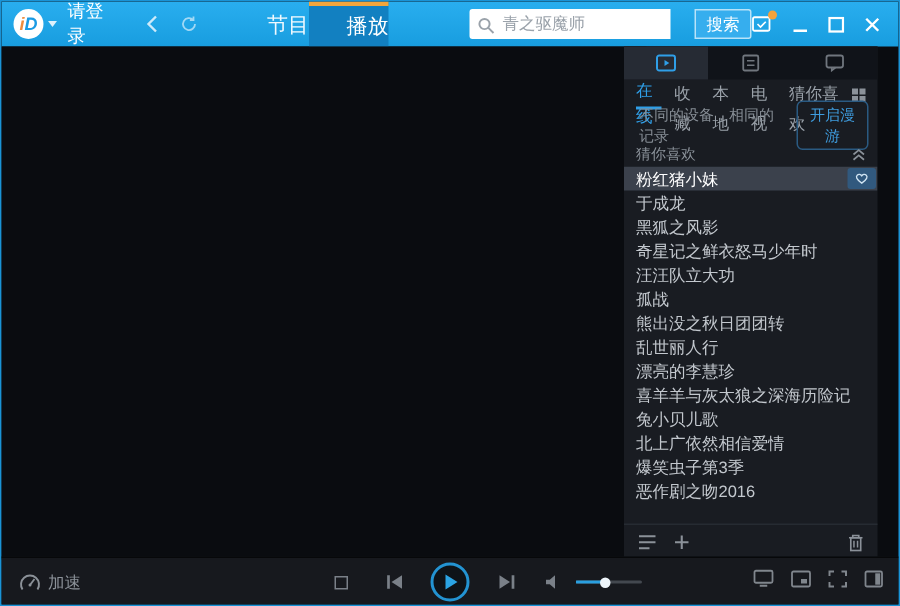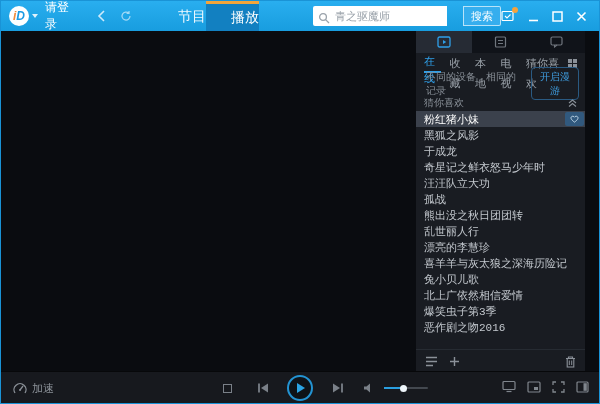--- a/index.html
+++ b/index.html
@@ -55,21 +55,21 @@
   .grid-ic i { width:4px; height:4px; background:#8b9199; }
   .notice { height:21px; display:flex; align-items:center; padding:0 6px 0 10px;gap:12px; }
   .notice-text { font-size:10px; color:#868d95; }
   .roam-btn { margin-left:auto; font-size:10px; color:#3f9ddf; border:1px solid #2a5a82;
     background:transparent; padding:1.5px 6px; border-radius:4px; cursor:pointer; }
   .sect-head { height:17px; display:flex; align-items:center; padding:0 8px; }
   .sect-title { font-size:10px; color:#8a9199; }
   .collapse { margin-left:auto; color:#8a9199; display:flex; cursor:pointer; }
   .list { flex:1; overflow:hidden; list-style:none; }
   .list li { height:16px; display:flex; align-items:center; padding-left:8px; font-size:11px;
-    color:#c3c8ce; white-space:nowrap; overflow:hidden; cursor:pointer;font-family:Liberation Mono, monospace; }
+    color:#c3c8ce; white-space:nowrap; overflow:hidden; cursor:pointer; }
   .list li.selected { background:#3b414c; color:#fff; }
   .heart-btn { margin-left:auto; margin-right:1px; width:19px; height:14px; background:#31597e;
     border-radius:2px; display:flex; align-items:center; justify-content:center; cursor:pointer;
     color:#cfe3f2; }
   .side-toolbar { height:24px; border-top:1px solid #262b32; display:flex; align-items:center;
     padding:0 9px; gap:11px; color:#8b9199; }
   .side-toolbar .sp { margin-left:auto; }
   .tool-ic { display:flex; align-items:center; cursor:pointer; }
 
   
@@ -216,24 +216,24 @@
     <ul class="list">
       <li class="selected">
         <span>粉红猪小妹</span>
         <span class="heart-btn">
           <svg width="9" height="8" viewBox="0 0 10 9">
               <path d="M5 8 C1 5.2 0.4 3.2 1.6 2 C2.7 0.9 4.3 1.4 5 2.5 C5.7 1.4 7.3 0.9 8.4 2 C9.6 3.2 9 5.2 5 8 Z" fill="none" stroke="currentColor" stroke-width="1"></path>
             </svg>
         </span>
       </li>
       <li>
+          <span>于成龙</span>
+        </li>
+      <li>
           <span>黑狐之风影</span>
-        </li>
-      <li>
-          <span>于成龙</span>
         </li>
       <li>
           <span>奇星记之鲜衣怒马少年时</span>
         </li>
       <li>
           <span>汪汪队立大功</span>
         </li>
       <li>
           <span>孤战</span>
         </li>

